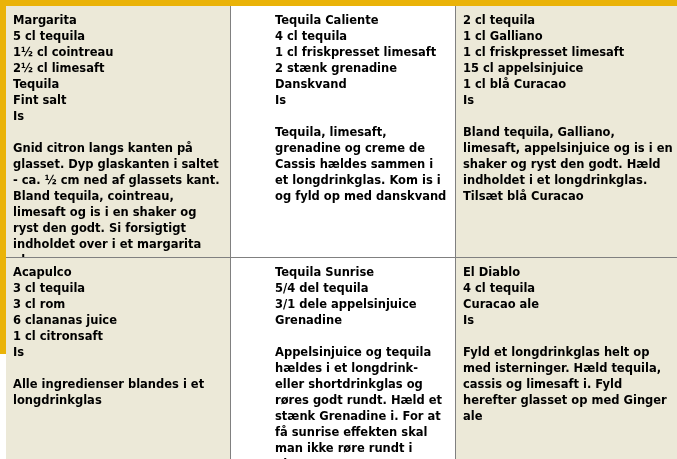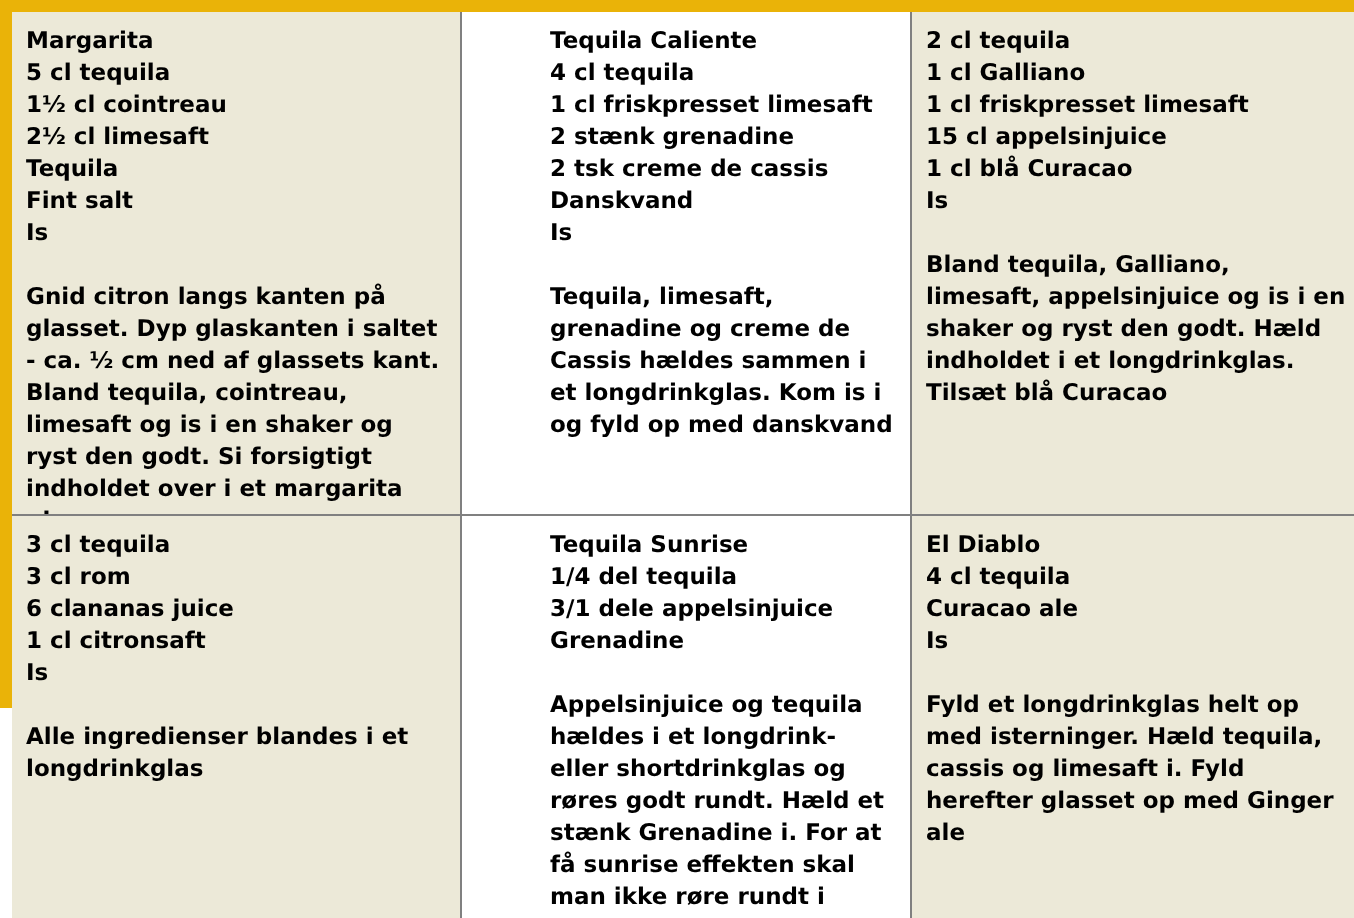--- a/index.html
+++ b/index.html
@@ -51,51 +51,51 @@
     <span class="line">Is</span>
     <span class="spacer"></span>
     <span class="desc">Gnid citron langs kanten på glasset. Dyp glaskanten i saltet - ca. ½ cm ned af glassets kant. Bland tequila, cointreau, limesaft og is i en shaker og ryst den godt. Si forsigtigt indholdet over i et margarita glas</span>
   </div>
 
   <div class="cell white">
     <span class="title">Tequila Caliente</span>
     <span class="line">4 cl tequila</span>
     <span class="line">1 cl friskpresset limesaft</span>
     <span class="line">2 stænk grenadine</span>
-    <span class="line">2 tsk creme de cassis</span>
     <span class="line">Danskvand</span>
     <span class="line">Is</span>
     <span class="spacer"></span>
     <span class="desc">Tequila, limesaft, grenadine og creme de Cassis hældes sammen i et longdrinkglas. Kom is i og fyld op med danskvand</span>
   </div>
 
   <div class="cell col3">
     <span class="line">2 cl tequila</span>
     <span class="line">1 cl Galliano</span>
     <span class="line">1 cl friskpresset limesaft</span>
     <span class="line">15 cl appelsinjuice</span>
     <span class="line">1 cl blå Curacao</span>
     <span class="line">Is</span>
     <span class="spacer"></span>
     <span class="desc">Bland tequila, Galliano, limesaft, appelsinjuice og is i en shaker og ryst den godt. Hæld indholdet i et longdrinkglas. Tilsæt blå Curacao</span>
   </div>
 
   <div class="cell row2">
+    <span class="title">Acapulco</span>
     <span class="line">3 cl tequila</span>
     <span class="line">3 cl rom</span>
     <span class="line">6 clananas juice</span>
     <span class="line">1 cl citronsaft</span>
     <span class="line">Is</span>
     <span class="spacer"></span>
     <span class="desc">Alle ingredienser blandes i et longdrinkglas</span>
   </div>
 
   <div class="cell row2 white">
     <span class="title">Tequila Sunrise</span>
-    <span class="line">1/4 del tequila</span>
+    <span class="line">5/4 del tequila</span>
     <span class="line">3/1 dele appelsinjuice</span>
     <span class="line">Grenadine</span>
     <span class="spacer"></span>
     <span class="desc">Appelsinjuice og tequila hældes i et longdrink- eller shortdrinkglas og røres godt rundt.  Hæld et stænk Grenadine i. For at få sunrise effekten skal man ikke røre rundt i glasset</span>
   </div>
 
   <div class="cell row2 col3">
     <span class="title">El Diablo</span>
     <span class="line">4 cl tequila</span>
     <span class="line">Curacao ale</span>

